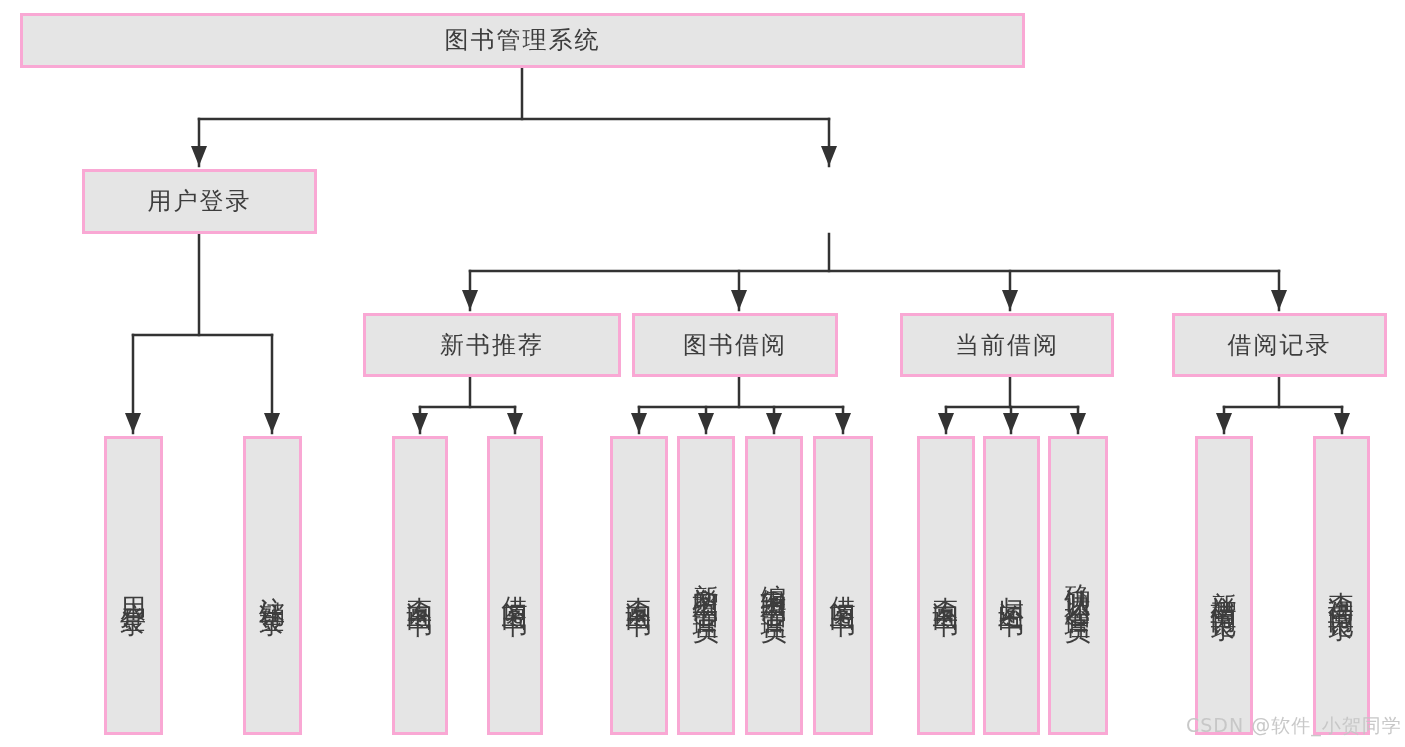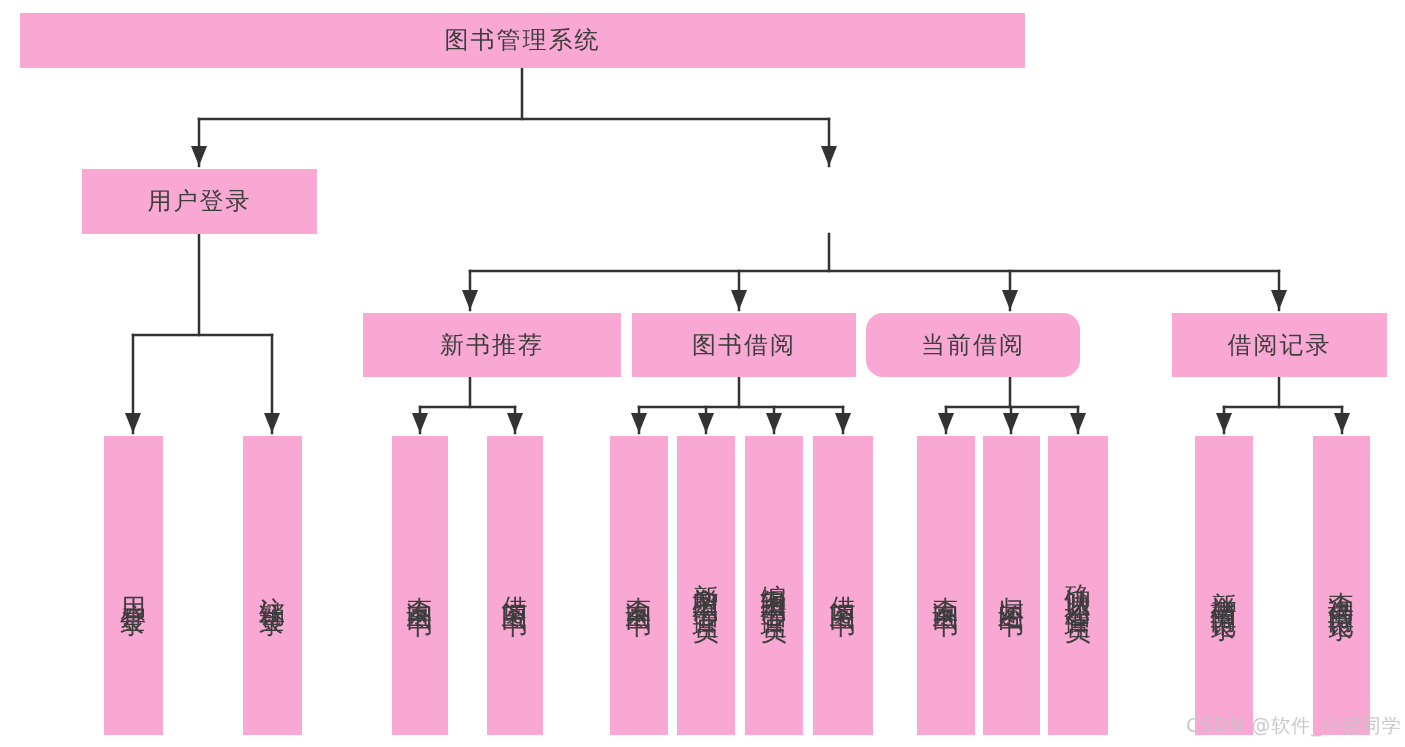--- a/index.html
+++ b/index.html
@@ -17,21 +17,21 @@
   }
   #connectors {
     position: absolute;
     left: 0; top: 0;
     width: 1405px; height: 747px;
     z-index: 1;
   }
   .node {
     position: absolute;
     box-sizing: border-box;
-    background: #f9a8d4;
+    background: #e5e5e5;
     border: 3px solid #f9a8d4;
     display: flex;
     align-items: center;
     justify-content: center;
     color: #3d3d3d;
     z-index: 2;
     text-align: right;
   }
   .h-node {
     font-size: 24px;
@@ -114,22 +114,22 @@
       <line x1="1224" y1="407" x2="1224" y2="433" marker-end="url(#arrow)"></line>
       <line x1="1342" y1="407" x2="1342" y2="433" marker-end="url(#arrow)"></line>
     </g>
   </svg>
 
   <div class="node h-node" style="left:20px; top:13px; width:1005px; height:55px;">图书管理系统</div>
 
   <div class="node h-node lvl2" style="left:82px; width:235px;">用户登录</div>
 
   <div class="node h-node lvl3" style="left:363px; width:258px;">新书推荐</div>
-  <div class="node h-node lvl3" style="left:632px; width:224px;">图书借阅</div>
-  <div class="node h-node lvl3" style="left:866px; width:214px;border-radius:17px;">当前借阅</div>
+  <div class="node h-node lvl3" style="left:632px; width:206px;">图书借阅</div>
+  <div class="node h-node lvl3" style="left:900px; width:214px;">当前借阅</div>
   <div class="node h-node lvl3" style="left:1172px; width:215px;">借阅记录</div>
 
   <div class="node v-node lvl4" style="left:104px; width:59px;">用户登录</div>
   <div class="node v-node lvl4" style="left:243px; width:59px;">注销登录</div>
   <div class="node v-node lvl4" style="left:392px; width:56px;">查询图书</div>
   <div class="node v-node lvl4" style="left:487px; width:56px;">借阅图书</div>
   <div class="node v-node lvl4" style="left:610px; width:58px;">查询图书</div>
   <div class="node v-node lvl4" style="left:677px; width:58px;">新增图书（管理员）</div>
   <div class="node v-node lvl4" style="left:745px; width:58px;">编辑图书（管理员）</div>
   <div class="node v-node lvl4" style="left:813px; width:60px;">借阅图书</div>

